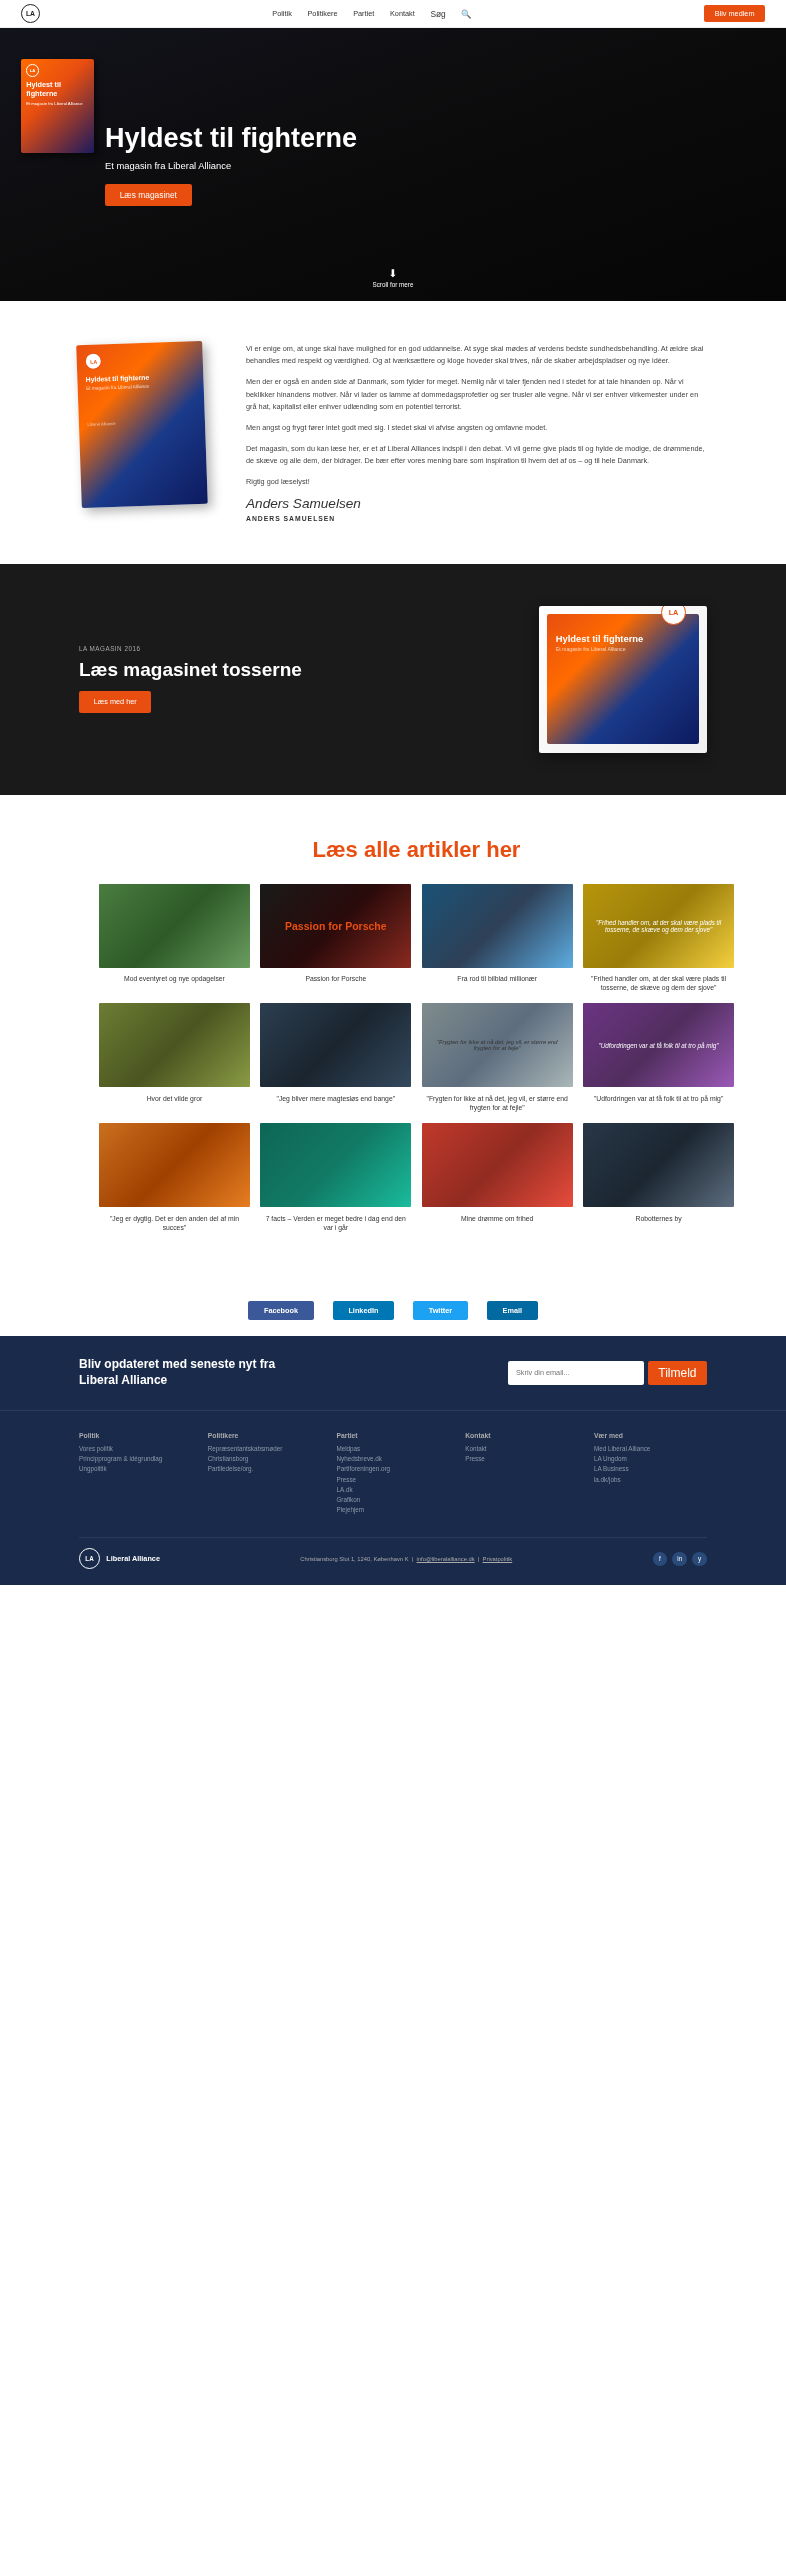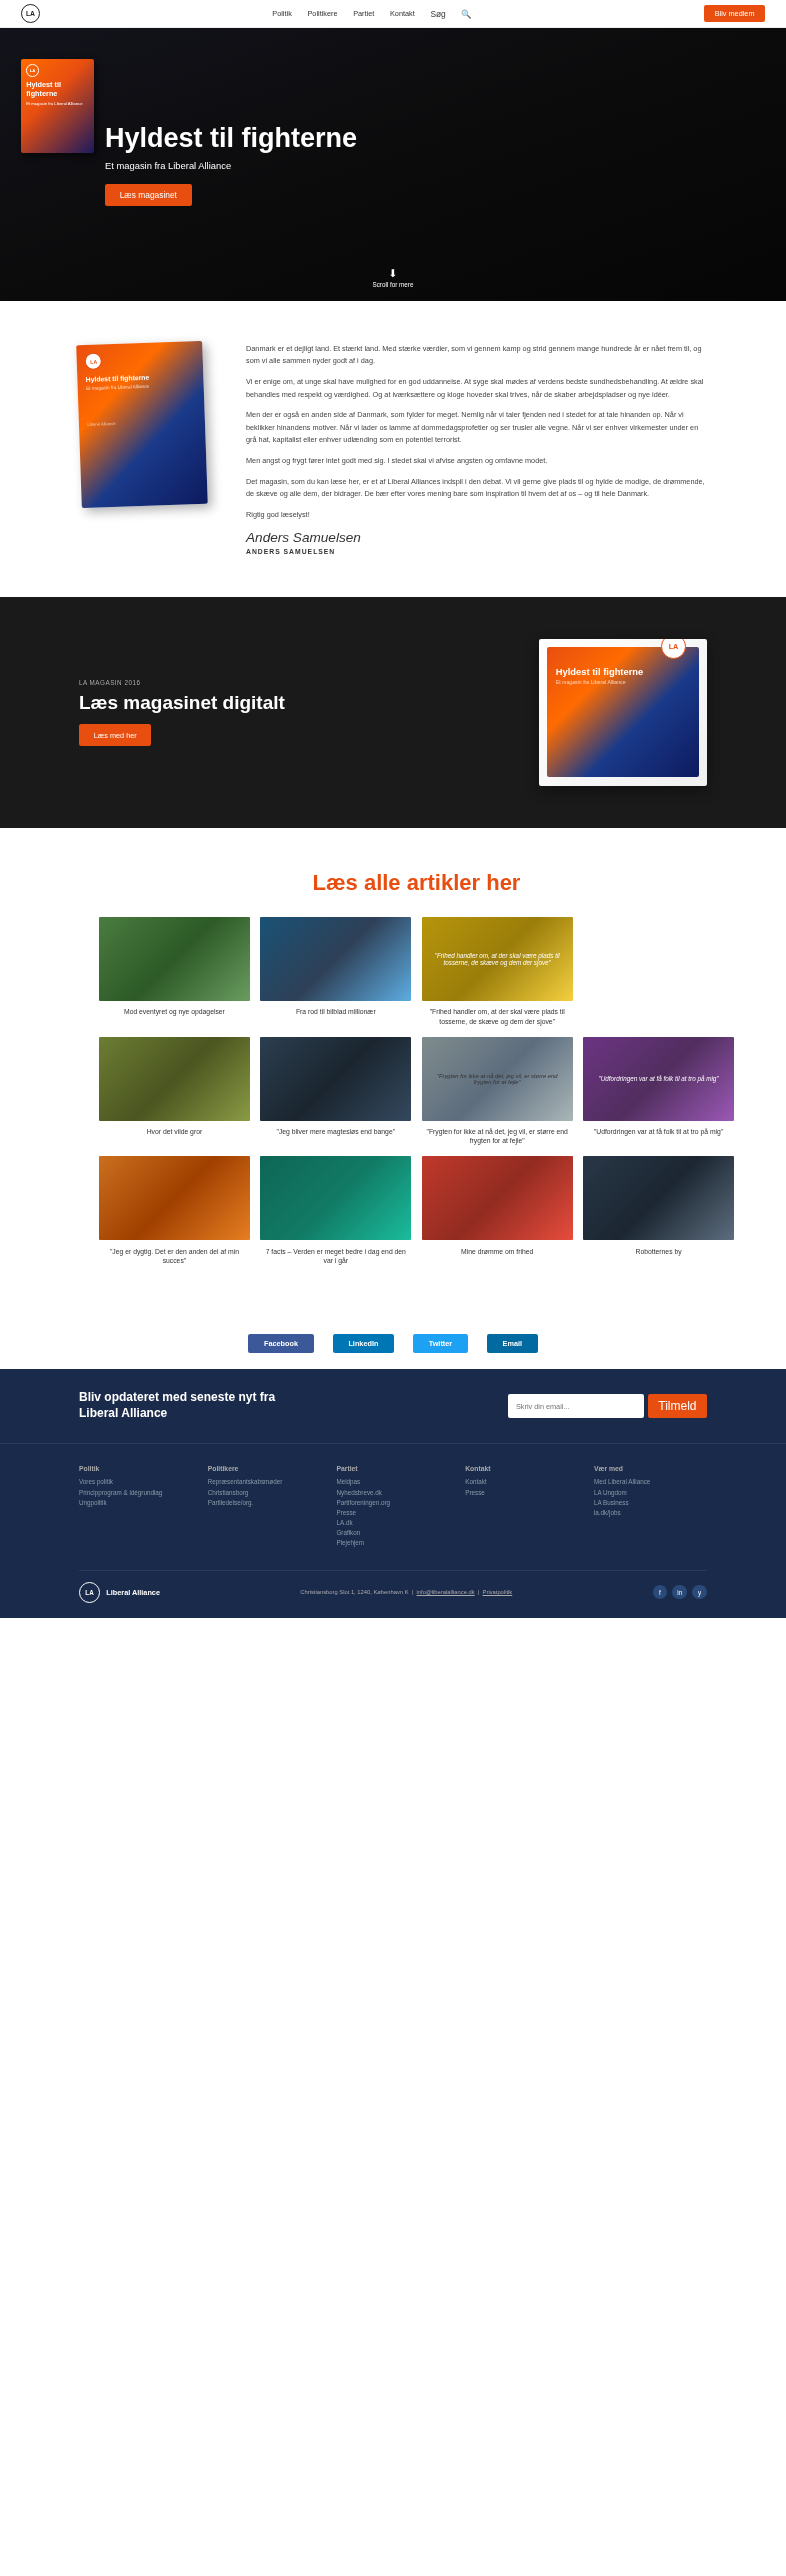--- a/index.html
+++ b/index.html
@@ -237,35 +237,34 @@
 <section class="intro-section">
   <div class="intro-mag">
     <div class="intro-mag-cover">
       <div style="width:17px;height:17px;border-radius:50%;border:1px solid #e84e10;background:#fff;display:flex;align-items:center;justify-content:center;font-size:5.2px;font-weight:bold;color:#e84e10;margin-bottom:5.2px;">LA</div>
       <div style="font-size:6.8px;font-weight:bold;line-height:1.2;">Hyldest til fighterne</div>
       <div style="font-size:4.7px;margin-top:2.1px;opacity:0.8;">Et magasin fra Liberal Alliance</div>
       <div style="margin-top:31px;font-size:4.2px;opacity:0.6;">Liberal Alliance</div>
     </div>
   </div>
   <div class="intro-text">
-    <p>Danmark er et dejligt land. Et stærkt land. Med stærke værdier, som vi gennem kamp og strid gennem mange hundrede år er nået frem til, og som vi alle sammen nyder godt af i dag.</p>
     <p>Vi er enige om, at unge skal have mulighed for en god uddannelse. At syge skal mødes af verdens bedste sundhedsbehandling. At ældre skal behandles med respekt og værdighed. Og at iværksættere og kloge hoveder skal trives, når de skaber arbejdspladser og nye idéer.</p>
     <p>Men der er også en anden side af Danmark, som fylder for meget. Nemlig når vi taler fjenden ned i stedet for at tale hinanden op. Når vi beklikker hinandens motiver. Når vi lader os lamme af dommedagsprofetier og ser trusler alle vegne. Når vi ser enhver virkemester under en grå hat, kapitalist eller enhver udlænding som en potentiel terrorist.</p>
     <p>Men angst og frygt fører intet godt med sig. I stedet skal vi afvise angsten og omfavne modet.</p>
     <p>Det magasin, som du kan læse her, er et af Liberal Alliances indspil i den debat. Vi vil gerne give plads til og hylde de modige, de drømmende, de skæve og alle dem, der bidrager. De bær efter vores mening bare som inspiration til hvem det af os – og til hele Danmark.</p>
     <p>Rigtig god læselyst!</p>
     <div class="signature">Anders Samuelsen</div>
     <div class="signature-name">ANDERS SAMUELSEN</div>
   </div>
 </section>
 
 <section class="digital-section">
   <div class="digital-content">
     <div class="digital-label">LA MAGASIN 2016</div>
-    <h2>Læs magasinet digitalt</h2>
+    <h2>Læs magasinet tosserne</h2>
     <button class="digital-btn">Læs med her</button>
   </div>
   <div class="digital-mag-preview">
     <div class="la-circle">LA</div>
     <div class="digital-mag-inner">
       <div style="font-size:9.4px;font-weight:bold;color:#fff;margin-top:10.5px;">Hyldest til fighterne</div>
       <div style="font-size:5.2px;color:rgba(255,255,255,0.7);margin-top:2.1px;">Et magasin fra Liberal Alliance</div>
     </div>
   </div>
 </section>
@@ -273,20 +272,28 @@
 <section class="articles-section">
   <h2>Læs alle artikler her</h2>
 
   <div class="articles-grid">
 
     <div class="article-card">
       <div class="article-img-placeholder img-green"></div>
       <p>Mod eventyret og nye opdagelser</p>
     </div>
 
+    <div class="article-card passion">
+      <div class="article-img-placeholder" style="background:linear-gradient(135deg,#1a1a1a,#2a0a0a,#8a2a20);display:flex;align-items:center;justify-content:center;">
+        <div class="passion-inner">
+          <div class="passion-title" style="font-size:10.5px;font-weight:bold;color:#e84e10;">Passion for Porsche</div>
+        </div>
+      </div>
+      <p>Passion for Porsche</p>
+    </div>
 
     <div class="article-card">
       <div class="article-img-placeholder img-blue"></div>
       <p>Fra rod til bilblad millionær</p>
     </div>
 
     <div class="article-card">
       <div class="article-img-placeholder img-yellow" style="display:flex;align-items:center;justify-content:center;padding:6.3px;">
         <span class="quote-text">"Frihed handler om, at der skal være plads til tosserne, de skæve og dem der sjove"</span>
       </div>

